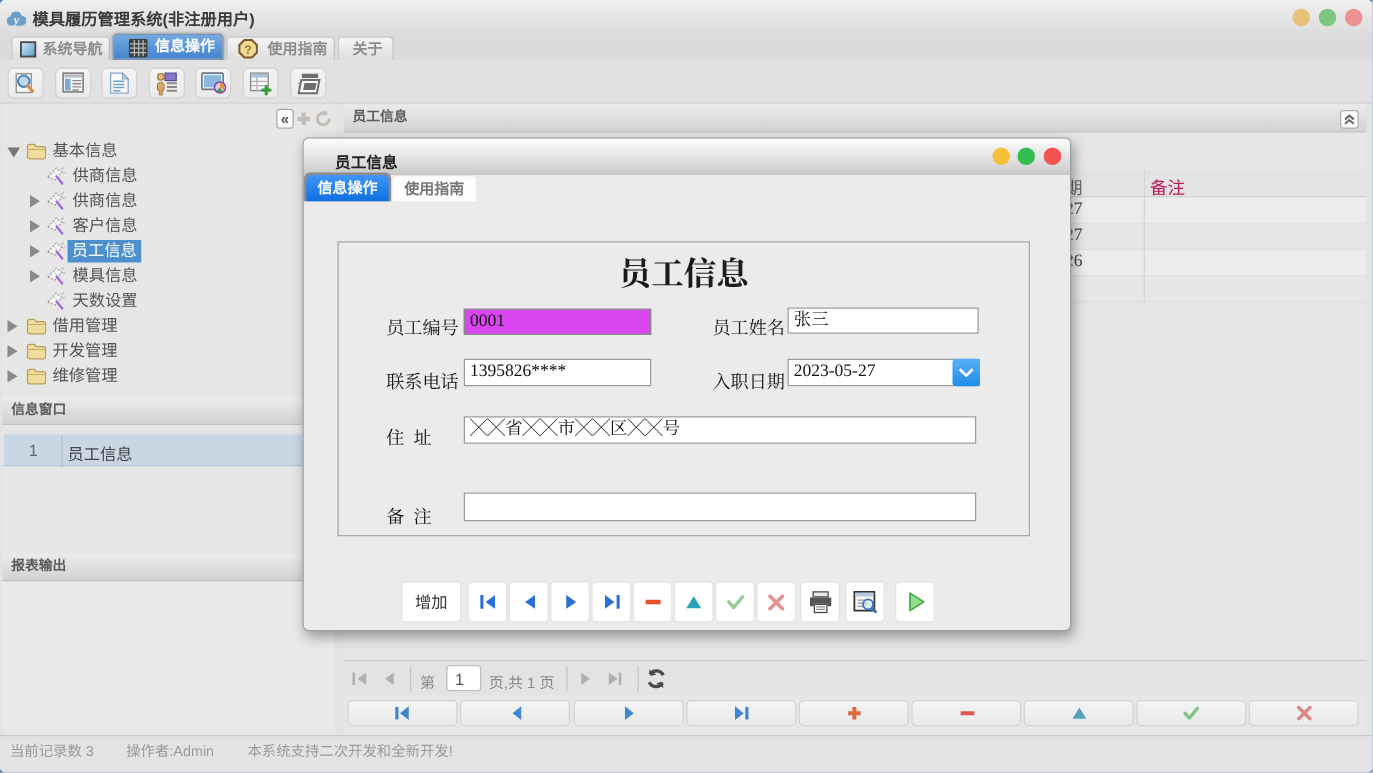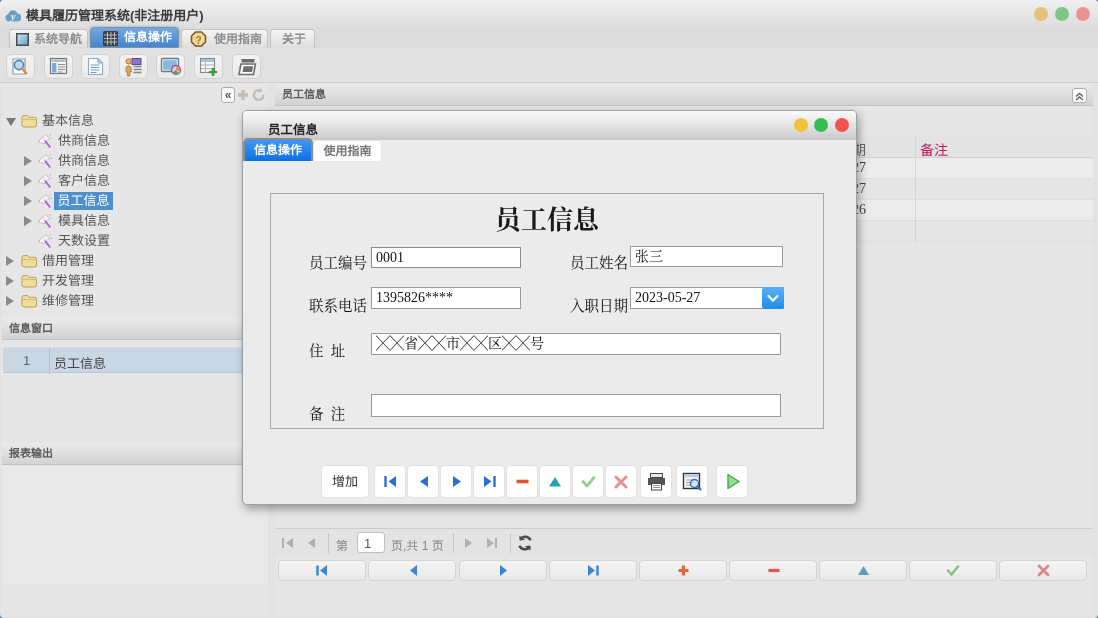--- a/index.html
+++ b/index.html
@@ -402,37 +402,42 @@
             </g>
           </svg></div>
       <div class="bigbtn" style="left:724px;"><svg width="86" height="19">
             <g transform="translate(37,3)">
               <path d="M2 2 L11 11 M11 2 L2 11" stroke="#dd8888" stroke-width="2.8" stroke-linecap="round"></path>
             </g>
           </svg></div>
     </div>
   </div>
 
+  <div id="statusbar" class="abs">
+    <span class="stxt" style="left:8px;">当前记录数 3</span>
+    <span class="stxt" style="left:101px;">操作者:Admin</span>
+    <span class="stxt" style="left:198px;">本系统支持二次开发和全新开发!</span>
+  </div>
 
   <div id="dialog" class="abs">
     <div id="dlgtitle" class="abs"></div>
     <div class="abs" style="left:25px; top:8px; font-size:12.5px; font-weight:bold; color:#222;">员工信息</div>
     <div class="abs light" style="left:551px; background:#f5c13b;"></div>
     <div class="abs light" style="left:571px; background:#35bd53;"></div>
     <div class="abs light" style="left:592px; background:#f55353;"></div>
 
     <div class="abs" style="left:0px; top:27px; width:70px; height:23px; background:#8c8c8c; border-radius:5px 5px 0 0;"></div>
     <div class="abs" style="left:2px; top:29px; width:66px; height:21px; border-radius:4px 4px 0 0; background:linear-gradient(#3f97f8,#0e6fe0); color:#fff; font-size:12px; font-weight:bold; line-height:21px; text-align:center;">信息操作</div>
     <div class="abs" style="left:70px; top:29px; width:69px; height:21px; border-radius:4px 4px 0 0; background:#fdfdfd; border:1px solid #e5e5e5; border-bottom:none; color:#777; font-size:12px; font-weight:bold; line-height:20px; text-align:center;">使用指南</div>
 
     <div class="abs" style="left:27px; top:82px; width:554px; height:236px; border:1px solid #a8a8a8;"></div>
     <div class="abs serif" style="left:0px; top:88px; width:608px; text-align:center; font-size:26px; font-weight:bold; color:#1a1a1a; letter-spacing:0px;">员工信息</div>
 
     <div class="dlabel" style="left:66px; top:140px;">员工编号</div>
-    <div class="dinput" style="left:128px; top:136px; width:150px; height:21px; background:#ffffff; border-color:#8a8a8a;">0001</div>
+    <div class="dinput" style="left:128px; top:136px; width:150px; height:21px; background:#d946ef; border-color:#8a8a8a;">0001</div>
     <div class="dlabel" style="left:327px; top:140px;">员工姓名</div>
     <div class="dinput" style="left:387px; top:135px; width:153px; height:21px;">张三</div>
 
     <div class="dlabel" style="left:66px; top:183px;">联系电话</div>
     <div class="dinput" style="left:128px; top:176px; width:150px; height:22px;">1395826****</div>
     <div class="dlabel" style="left:327px; top:183px;">入职日期</div>
     <div class="dinput" style="left:387px; top:176px; width:154px; height:22px;">2023-05-27</div>
     <div class="abs" style="left:519px; top:176px; width:22px; height:22px; background:linear-gradient(#59b0f8,#1e8de8); border-radius:3px;">
       <svg width="22" height="22">
           <path d="M6.5 9 L11 13.5 L15.5 9" stroke="#fff" stroke-width="2.2" fill="none" stroke-linecap="round" stroke-linejoin="round"></path>

